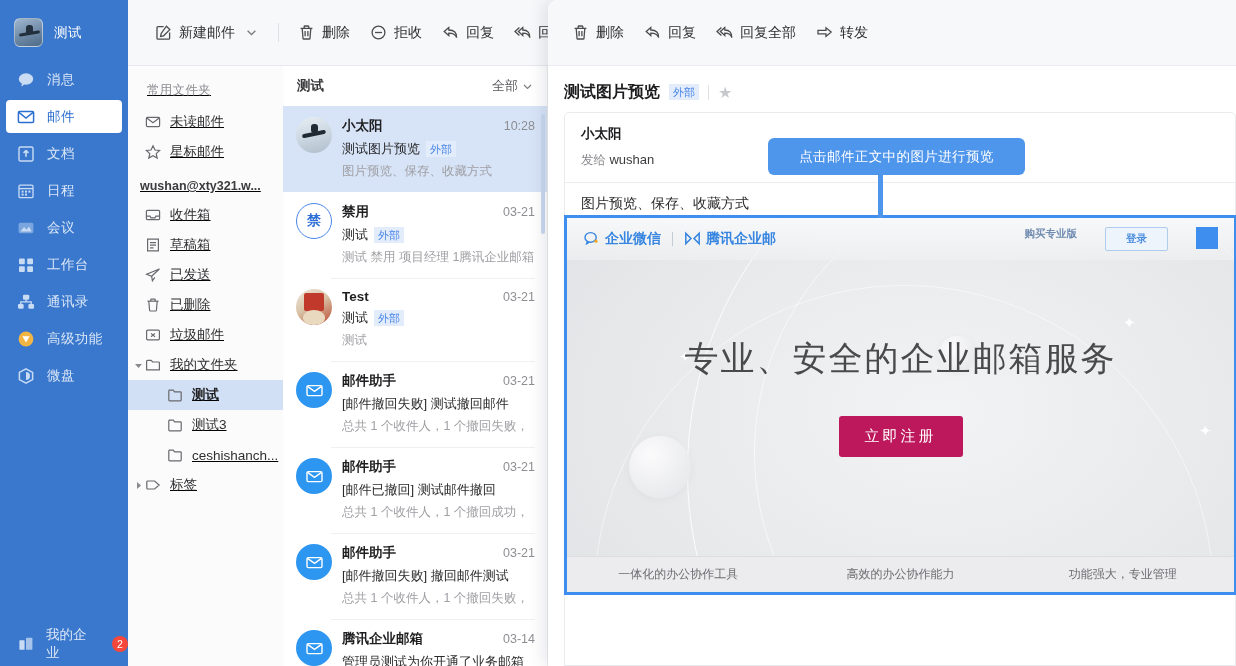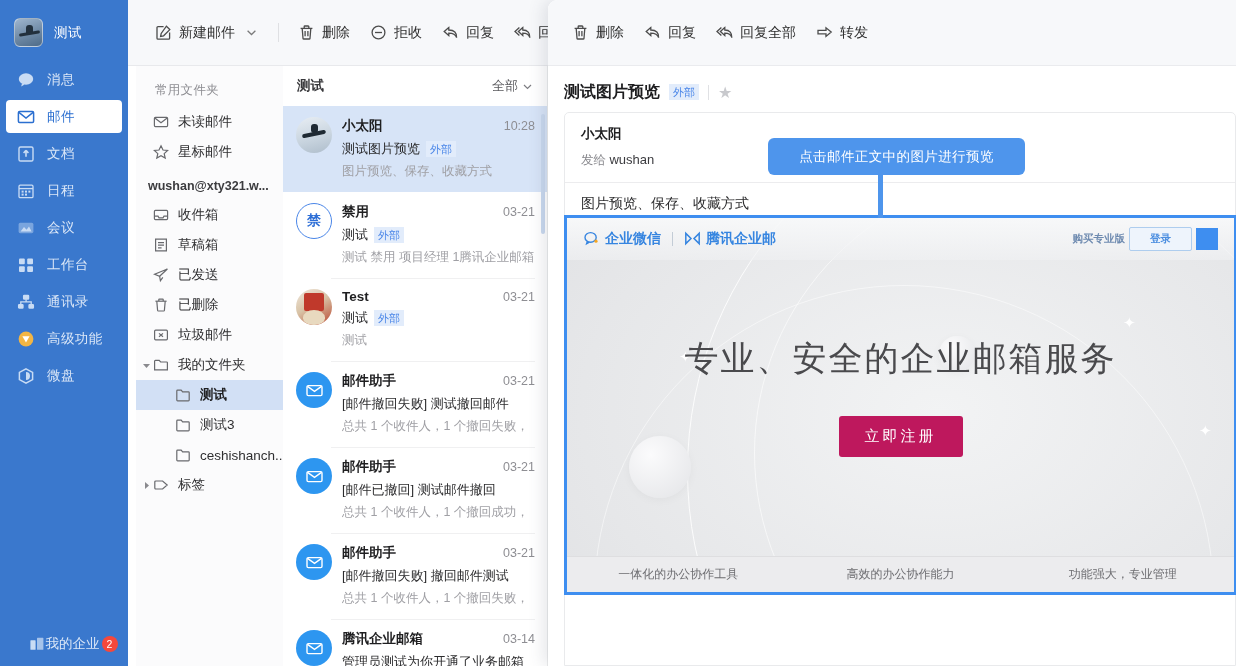--- a/index.html
+++ b/index.html
@@ -47,21 +47,21 @@
     letter-spacing: .4px;
   }
   .rail-item + .rail-item { margin-top: 4px; }
   .rail-item.active { background: #ffffff; color: #2b6fd0; }
   .rail-item.active .ricon { color: #2b6fd0; }
   .ricon { width: 18px; height: 18px; flex: 0 0 auto; color: #c9dcf4; display:block; }
   .ricon svg { display: block; width: 18px; height: 18px; }
 
   .rail-spacer { flex: 1 1 auto; }
   .rail-bottom {
-    display: flex; align-items: center; 
+    display: flex; align-items: center; gap: 11px;
     height: 44px; padding-left: 17px; color: #dbe7f7; font-size: 13.5px;
     cursor: pointer;
     justify-content: center;
   }
   .badge-red {
     min-width: 16px; height: 16px; border-radius: 9px; background: #f5483b;
     color: #fff; font-size: 10.5px; line-height: 16px; text-align: center;
     padding: 0 4px; margin-left: 2px;
   }
 
@@ -83,23 +83,23 @@
     height: 32px; padding: 0 10px; border-radius: 4px;
     font-size: 14px; color: #2e2e2e; cursor: pointer; white-space: nowrap;
   }
   .tb-btn .tbi { width: 17px; height: 17px; color: #4c4c4c; flex: 0 0 auto; }
   .tb-btn .tbi svg { display: block; width: 17px; height: 17px; }
   .tb-caret { width: 15px; height: 15px; color: #7b7b7b; margin-left: 2px; }
   .tb-sep { width: 1px; height: 19px; background: #dfe0e3; margin: 0 9px; flex:0 0 auto;}
 
   
   .folders {
-    position: absolute; left: 8px; top: 66px; width: 185px; bottom: 0;
+    position: absolute; left: 0; top: 66px; width: 185px; bottom: 0;
     background: #fbfbfc; border-right: 1px solid #eceded;
-    padding-top: 11px; overflow: hidden;
+    padding-top: 11px; overflow: hidden; text-decoration: underline;
   }
   .fd-group-title {
     font-size: 12.5px; color: #8d8d92; padding: 5px 0 8px 19px; letter-spacing:.3px;
   }
   .fd-acct {
     font-size: 12.5px; color: #3c3c3f; font-weight: bold;
     padding: 12px 0 7px 12px; white-space: nowrap; overflow: hidden;
   }
   .fd-item {
     display: flex; align-items: center; height: 30px;
@@ -254,21 +254,21 @@
   .spark { position: absolute; color: #ffffff; font-size: 15px; }
 
   .img-top {
     position: absolute; left: 0; right: 0; top: 0; height: 42px;
     display: flex; align-items: center; padding: 0 16px;
     background: linear-gradient(180deg, rgba(248,249,250,.95), rgba(240,241,243,.6));
   }
   .img-logo { display: flex; align-items: flex-start; gap: 5px; font-size: 14px; color: #3685e0; font-weight: bold; }
   .img-logo .lg { width: 17px; height: 17px; }
   .img-logo-sep { width: 1px; height: 14px; background: #c3ccd6; margin: 0 11px; }
-  .img-top-right { margin-left: auto; display: flex; align-items: center; gap: 4px; }
+  .img-top-right { margin-left: auto; display: flex; gap: 28px; }
   .img-buy { font-size: 10.5px; color: #6f8bb0; font-weight: bold; }
   .img-login {
     font-size: 10.5px; color: #4d8fe0; font-weight: bold;
     border: 1px solid #aecdee; background: #eef4fc;
     padding: 4px 20px; border-radius: 2px;
   }
   .img-bluebox { width: 22px; height: 22px; background: #3e8ef0; }
 
   .img-hero {
     position: absolute; left: 0; right: 0; top: 118px; text-align: center;

